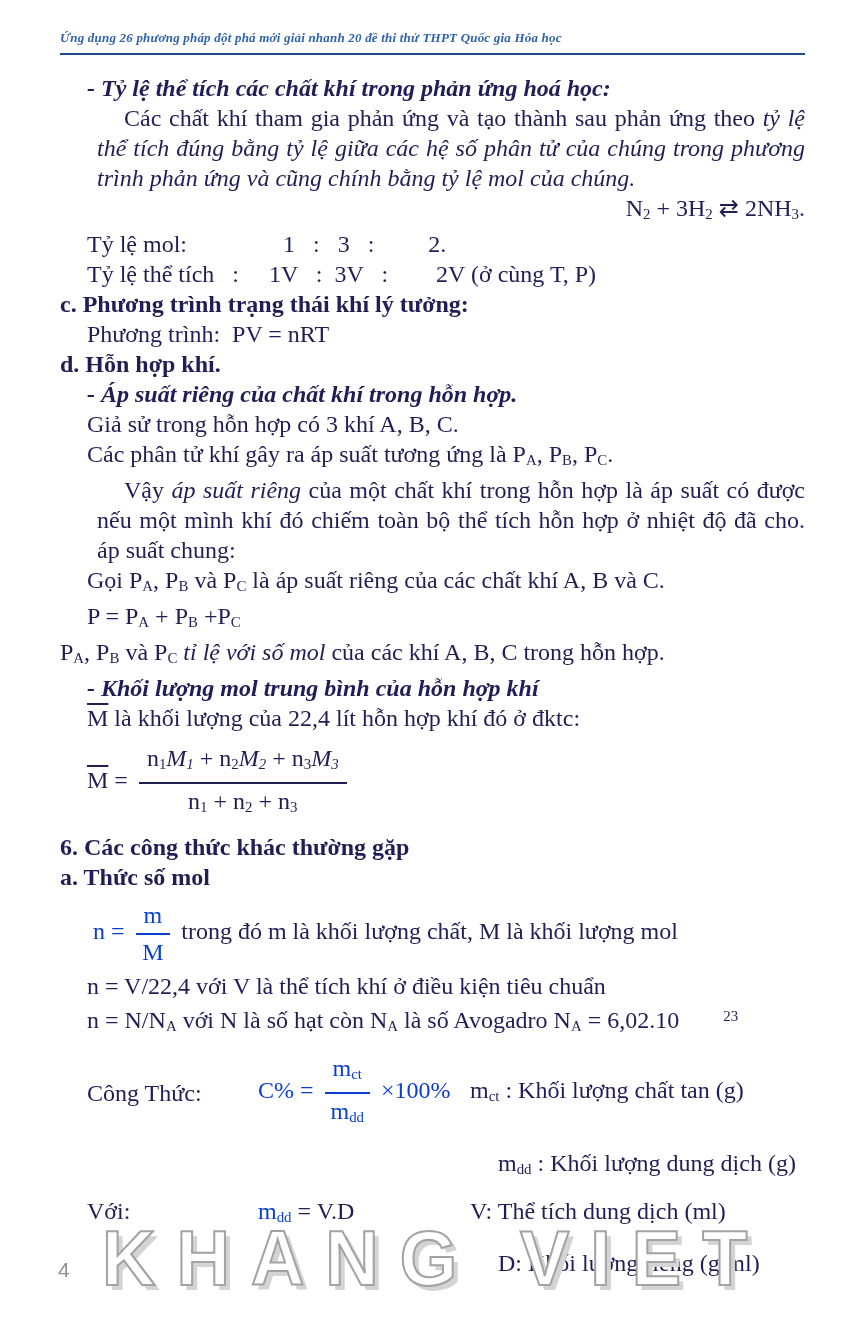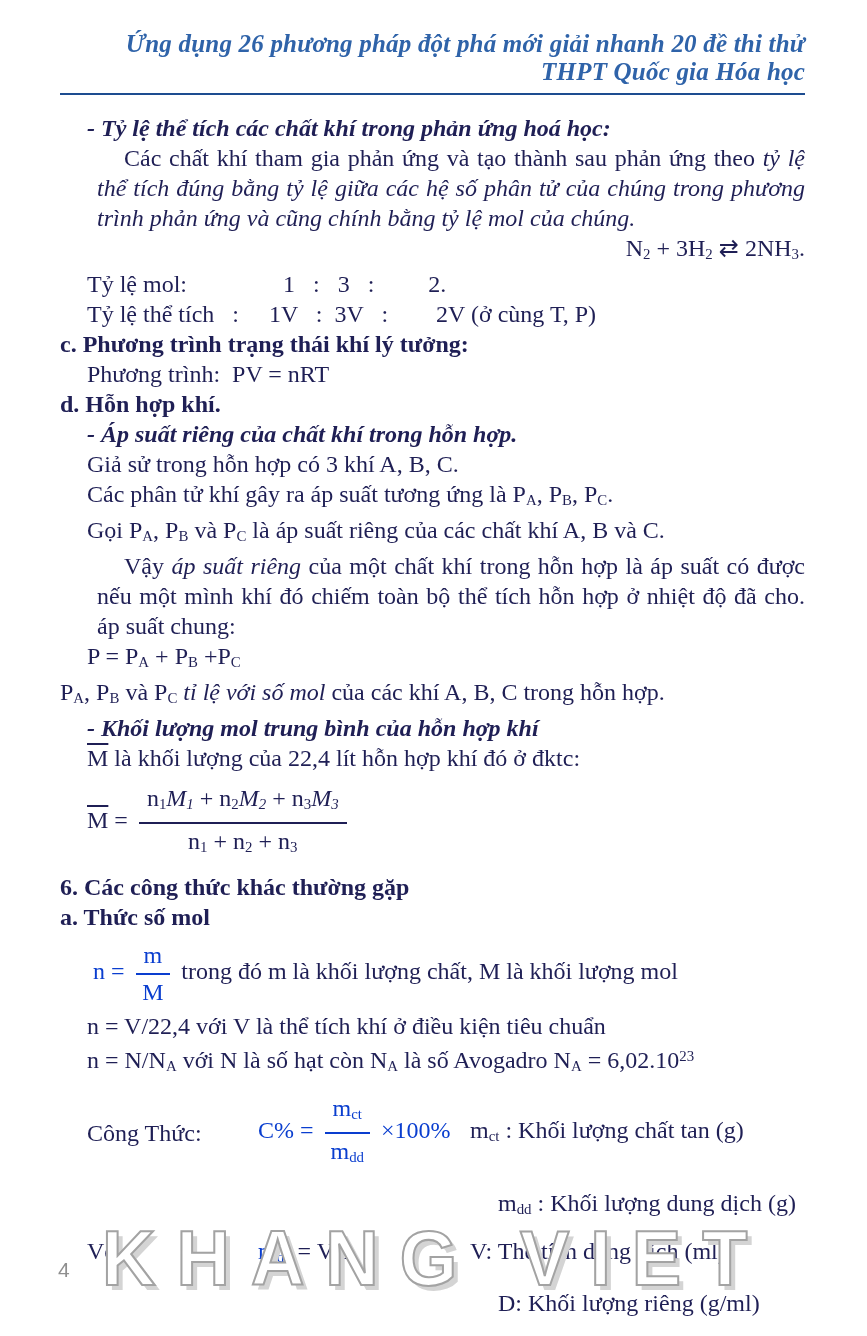--- a/index.html
+++ b/index.html
@@ -5,36 +5,36 @@
   html,body{margin:0;padding:0;background:#e8e8e8;}
   .page{
     width:867px;height:1336px;margin:0 auto;background:#ffffff;
     font-family:"Liberation Serif","DejaVu Serif",serif;
     color:var(--ink,#1f1f55);
     position:relative;overflow:hidden;box-sizing:border-box;
     padding:30px 62px 0 60px;
   }
   .header-title{
     color:var(--header-blue,#2f63a9);
-    font-style:italic;font-weight:700;font-size:25px;text-align:right;letter-spacing:.2px;
+    font-style:italic;font-weight:700;font-size:13px;text-align:left;letter-spacing:.2px;
   }
   .header-rule{border-bottom:2.5px solid var(--rule-blue,#1d4c90);margin-top:7px;}
   .body{margin-top:18px;font-size:24px;line-height:30px;}
   .ln{min-height:30px;}
   .indent{padding-left:27px;}
   .para{text-align:justify;text-indent:27px;margin-left:37px;}
   .hbi{font-weight:700;font-style:italic;}
   .hb{font-weight:700;}
   .pre{white-space:pre;}
   .eq{padding-left:173px;text-align:right;}
   .seg{}
   .i{font-style:italic;}
   .b{font-weight:700;}
   .sub{font-size:0.62em;vertical-align:-0.2em;}
-  .sup{font-size:0.62em;vertical-align:0.5em;}
+  .sup{font-size:0.62em;vertical-align:0.5em;margin-left:44px;}
   .bar{text-decoration:overline;}
   .blue{color:var(--blue,#0a3ecf);}
   .arrow{font-family:"DejaVu Sans",sans-serif;}
   .frac{display:inline-block;vertical-align:middle;text-align:center;margin:0 5px;}
   .frac .num{display:block;padding:0 8px 3px;border-bottom:2px solid currentColor;}
   .frac .den{display:block;padding-top:2px;}
   .formula-line{padding-left:27px;margin:10px 0 10px;}
   .n-line{padding-left:33px;margin:8px 0 4px;}
   .row{display:flex;margin-top:12px;}
   .row.center{align-items:center;}
@@ -72,22 +72,22 @@
     <div class="ln para"><span class="seg">Các chất khí tham gia phản ứng và tạo thành sau phản ứng theo </span><span class="seg i">tỷ lệ thể tích đúng bằng tỷ lệ giữa các hệ số phân tử của chúng trong phương trình phản ứng và cũng chính bằng tỷ lệ mol của chúng.</span></div>
     <div class="ln eq"><span class="seg">N</span><span class="seg sub">2</span><span class="seg"> + 3H</span><span class="seg sub">2</span><span class="seg"> </span><span class="seg arrow">⇄</span><span class="seg"> 2NH</span><span class="seg sub">3</span><span class="seg">.</span></div>
     <div class="ln pre indent"><span class="seg">Tỷ lệ mol:                1   :   3   :         2.</span></div>
     <div class="ln pre indent"><span class="seg">Tỷ lệ thể tích   :     1V   :  3V   :        2V (ở cùng T, P)</span></div>
     <div class="ln hb"><span class="seg">c. Phương trình trạng thái khí lý tưởng:</span></div>
     <div class="ln pre indent"><span class="seg">Phương trình:  PV = nRT</span></div>
     <div class="ln hb"><span class="seg">d. Hỗn hợp khí.</span></div>
     <div class="ln hbi indent"><span class="seg">- Áp suất riêng của chất khí trong hỗn hợp.</span></div>
     <div class="ln indent"><span class="seg">Giả sử trong hỗn hợp có 3 khí A, B, C.</span></div>
     <div class="ln indent"><span class="seg">Các phân tử khí gây ra áp suất tương ứng là P</span><span class="seg sub">A</span><span class="seg">, P</span><span class="seg sub">B</span><span class="seg">, P</span><span class="seg sub">C</span><span class="seg">.</span></div>
+    <div class="ln para"><span class="seg">Vậy </span><span class="seg i">áp suất riêng</span><span class="seg"> của một chất khí trong hỗn hợp là áp suất có được nếu một mình khí đó chiếm toàn bộ thể tích hỗn hợp ở nhiệt độ đã cho. áp suất chung:</span></div>
     <div class="ln indent"><span class="seg">Gọi P</span><span class="seg sub">A</span><span class="seg">, P</span><span class="seg sub">B</span><span class="seg"> và P</span><span class="seg sub">C</span><span class="seg"> là áp suất riêng của các chất khí A, B và C.</span></div>
-    <div class="ln para"><span class="seg">Vậy </span><span class="seg i">áp suất riêng</span><span class="seg"> của một chất khí trong hỗn hợp là áp suất có được nếu một mình khí đó chiếm toàn bộ thể tích hỗn hợp ở nhiệt độ đã cho. áp suất chung:</span></div>
     <div class="ln indent"><span class="seg">P = P</span><span class="seg sub">A</span><span class="seg"> + P</span><span class="seg sub">B</span><span class="seg"> +P</span><span class="seg sub">C</span></div>
     <div class="ln"><span class="seg">P</span><span class="seg sub">A</span><span class="seg">, P</span><span class="seg sub">B</span><span class="seg"> và P</span><span class="seg sub">C</span><span class="seg"> </span><span class="seg i">tỉ lệ với số mol</span><span class="seg"> của các khí A, B, C trong hỗn hợp.</span></div>
     <div class="ln hbi indent"><span class="seg">- Khối lượng mol trung bình của hỗn hợp khí</span></div>
     <div class="ln indent"><span class="seg bar">M</span><span class="seg"> là khối lượng của 22,4 lít hỗn hợp khí đó ở đktc:</span></div>
 
     <div class="ln formula-line">
       <span class="seg"><span class="seg bar">M</span><span class="seg"> = </span></span><span class="frac"><span class="num"><span class="seg">n</span><span class="seg sub">1</span><span class="seg i">M</span><span class="seg sub i">1</span><span class="seg"> + n</span><span class="seg sub">2</span><span class="seg i">M</span><span class="seg sub i">2</span><span class="seg"> + n</span><span class="seg sub">3</span><span class="seg i">M</span><span class="seg sub i">3</span></span><span class="den"><span class="seg">n</span><span class="seg sub">1</span><span class="seg"> + n</span><span class="seg sub">2</span><span class="seg"> + n</span><span class="seg sub">3</span></span></span>
     </div>
 
     <div class="ln hb"><span class="seg">6. Các công thức khác thường gặp</span></div>

